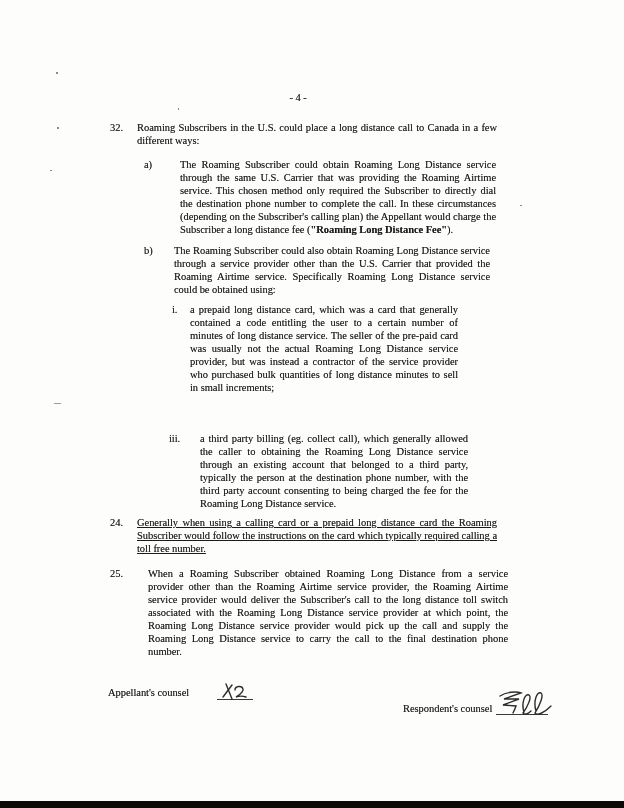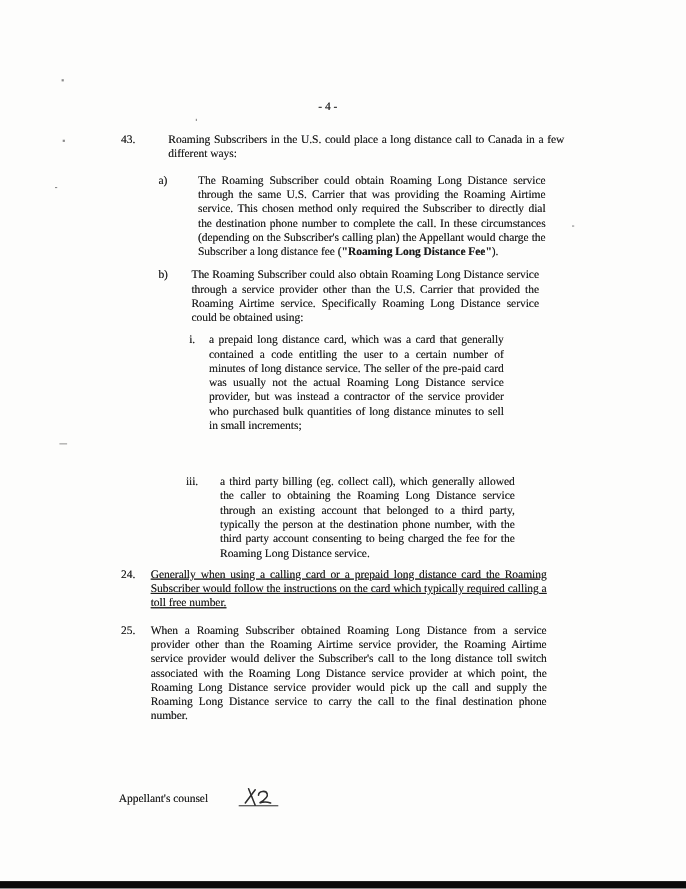--- a/index.html
+++ b/index.html
@@ -23,41 +23,41 @@
     top: 91px;
     left: 0;
     width: 596px;
     text-align: center;
   }
   .pblock { position: absolute; }
   .pblock .num { position: absolute; left: 0; top: 0; }
   .pblock .btxt { text-align: justify; }
 
   .p23  { left: 110px; top: 121px; }
-  .p23 .btxt  { margin-left: 43px; width: 360px; }
+  .p23 .btxt  { margin-left: 27px; width: 360px; }
   .itema { left: 144px; top: 158px; }
   .itema .btxt { margin-left: 36px; width: 316px; }
   .itemb { left: 144px; top: 244px; }
   .itemb .btxt { margin-left: 30px; width: 316px; }
   .itemi   { left: 172px; top: 303px; }
   .itemi .btxt   { margin-left: 18px; width: 268px; }
   .itemii  { left: 171px; top: 387px; }
   .itemii .btxt  { margin-left: 29px; width: 268px; }
   .itemiii { left: 169px; top: 432px; }
   .itemiii .btxt { margin-left: 31px; width: 268px; }
   .p24  { left: 110px; top: 516px; text-decoration: underline; }
   .p24 .btxt  { margin-left: 27px; width: 360px; }
   .p25  { left: 110px; top: 567px; }
-  .p25 .btxt  { margin-left: 27px; width: 360px; }
+  .p25 .btxt  { margin-left: 38px; width: 360px; }
 
   .bold { font-weight: bold; }
 
   .footer-left {
-    position: absolute; left: 108px; top: 719px;
-    display: flex; align-items: center; gap: 24px;
+    position: absolute; left: 108px; top: 686px;
+    display: flex; align-items: flex-start; gap: 24px;
   }
   .footer-right {
     position: absolute; left: 403px; top: 701px;
     display: flex; align-items: flex-end;
   }
   .sig-slot {
     position: relative;
     border-bottom: 1.2px solid #3a3a3a;
     margin-left: 4px;
     height: 13px;
@@ -83,21 +83,21 @@
   .sp6 { left: 520px; top: 205px; width: 2px; height: 1px; }
 </style>
 </head>
 <body>
 
 <div class="sheet">
 
   <div class="pageno doc-text">- 4 -</div>
 
   <div class="pblock p23 doc-text">
-    <span class="num">43.</span>
+    <span class="num">32.</span>
     <div class="btxt">Roaming Subscribers in the U.S. could place a long distance call to Canada in a few different ways:</div>
   </div>
 
   <div class="pblock itema doc-text">
     <span class="num">a)</span>
     <div class="btxt"><span>The Roaming Subscriber could obtain Roaming Long Distance service through the same U.S. Carrier that was providing the Roaming Airtime service. This chosen method only required the Subscriber to directly dial the destination phone number to complete the call. In these circumstances (depending on the Subscriber's calling plan) the Appellant would charge the Subscriber a long distance fee (</span><span class="bold">"Roaming Long Distance Fee"</span><span>).</span></div>
   </div>
 
   <div class="pblock itemb doc-text">
     <span class="num">b)</span>
@@ -131,20 +131,32 @@
       <svg width="34" height="20" viewBox="0 0 34 20">
         <g fill="none" stroke="#2c2c2c" stroke-width="1.4" stroke-linecap="round">
           <path d="M9 2 L15 17"></path>
           <path d="M15 3 L6 15"></path>
           <path d="M18 8 C18 4 25 3 26 7 C27 10 22 13 19 15 C22 14 26 14 29 15"></path>
         </g>
       </svg>
     </span>
   </div>
 
+  <div class="footer-right doc-text">
+    <span>Respondent's counsel</span>
+    <span class="sig-slot respondent">
+      <svg width="64" height="34" viewBox="0 0 64 34">
+        <g fill="none" stroke="#2c2c2c" stroke-width="1.4" stroke-linecap="round">
+          <path d="M8 9 C14 5 24 4 29 6 L12 12 L27 12 L11 18 L24 19 C23 22 22 24 21 26"></path>
+          <path d="M32 25 C29 16 33 6 37 8 C40 10 36 19 31 26 C33 28 36 27 39 24"></path>
+          <path d="M44 24 C41 14 45 4 49 6 C52 8 48 18 43 26 C45 29 52 26 59 19"></path>
+        </g>
+      </svg>
+    </span>
+  </div>
 
   <div class="speck sp1"></div>
   <div class="speck sp2"></div>
   <div class="speck sp3"></div>
   <div class="speck sp4"></div>
   <div class="speck sp5"></div>
   <div class="speck sp6"></div>
 
   <div class="bottom-bar"></div>
 

